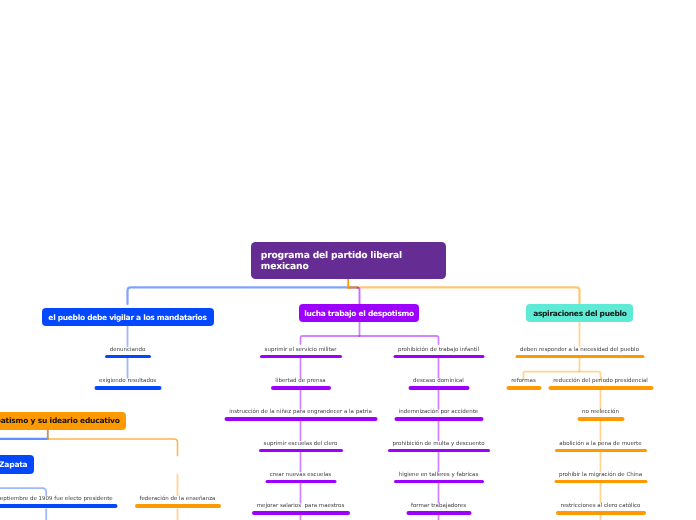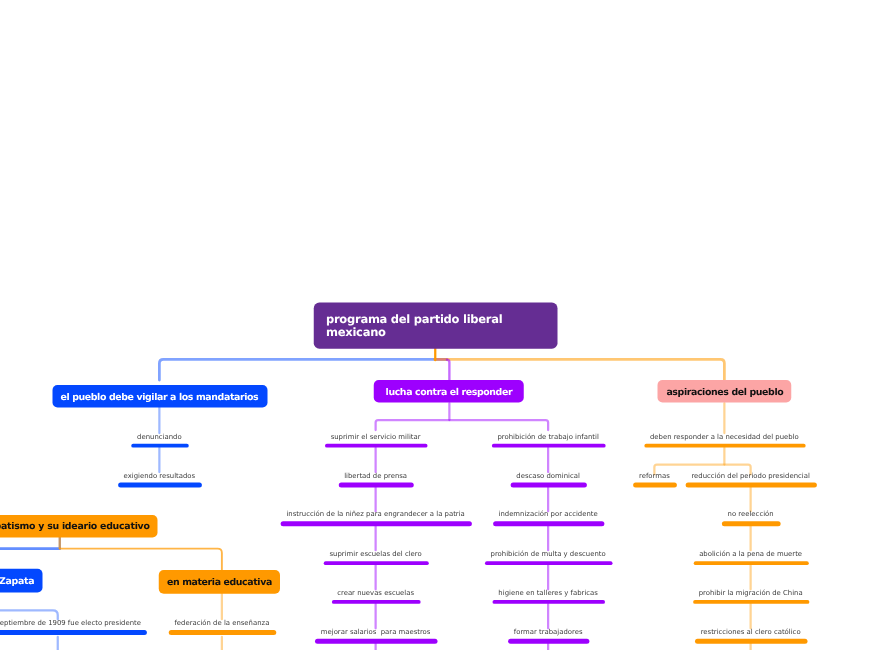--- a/index.html
+++ b/index.html
@@ -63,21 +63,21 @@
 <div class="node root" style="left: 251.2px; top: 242.2px; width: 194.5px; height: 37px; background: rgb(101, 45, 147); color: rgb(255, 255, 255); font-size: 9.2px;">programa del partido liberal mexicano</div>
     <div class="node" style="left: 41.5px; top: 308px; width: 172px; height: 18.4px; background: rgb(3, 72, 255); color: rgb(255, 255, 255); font-size: 7.5px;">el pueblo debe vigilar a los mandatarios</div>
     <div class="leaf" style="left: 127.5px; top: 345.8px; transform: translateX(-50%);">
       <div class="txt">denunciando</div>
       <div class="bar" style="background: rgb(3, 72, 255); width: 46px;"></div>
     </div>
     <div class="leaf" style="left: 127.5px; top: 377.05px; transform: translateX(-50%);">
       <div class="txt">exigiendo resultados</div>
       <div class="bar" style="background: rgb(3, 72, 255); width: 67px;"></div>
     </div>
-    <div class="node" style="left: 299.3px; top: 304px; width: 119.6px; height: 18.4px; background: rgb(157, 0, 254); color: rgb(255, 255, 255); font-size: 7.5px;">lucha contra el responder</div>
+    <div class="node" style="left: 299.3px; top: 304px; width: 119.6px; height: 18.4px; background: rgb(157, 0, 254); color: rgb(255, 255, 255); font-size: 7.5px;">lucha trabajo el despotismo</div>
     <div class="leaf" style="left: 300.5px; top: 345.8px; transform: translateX(-50%);">
       <div class="txt">suprimir el servicio militar</div>
       <div class="bar" style="background: rgb(157, 0, 254); width: 82px;"></div>
     </div>
     <div class="leaf" style="left: 300.5px; top: 377.05px; transform: translateX(-50%);">
       <div class="txt">libertad de prensa</div>
       <div class="bar" style="background: rgb(157, 0, 254); width: 60px;"></div>
     </div>
     <div class="leaf" style="left: 300.5px; top: 408.3px; transform: translateX(-50%);">
       <div class="txt">instrucción de la niñez para engrandecer a la patria</div>
@@ -112,21 +112,21 @@
       <div class="bar" style="background: rgb(157, 0, 254); width: 102px;"></div>
     </div>
     <div class="leaf" style="left: 438.5px; top: 470.8px; transform: translateX(-50%);">
       <div class="txt">higiene en talleres y fabricas</div>
       <div class="bar" style="background: rgb(157, 0, 254); width: 90px;"></div>
     </div>
     <div class="leaf" style="left: 438.5px; top: 502.05px; transform: translateX(-50%);">
       <div class="txt">formar trabajadores</div>
       <div class="bar" style="background: rgb(157, 0, 254); width: 65px;"></div>
     </div>
-    <div class="node" style="left: 526.4px; top: 304px; width: 107px; height: 18.4px; background: #fca5a5; color: rgb(17, 17, 17); font-size: 7.5px; text-align: center;">aspiraciones del pueblo</div>
+    <div class="node" style="left: 526.4px; top: 304px; width: 107px; height: 18.4px; background: #5eead4; color: rgb(17, 17, 17); font-size: 7.5px; text-align: center;">aspiraciones del pueblo</div>
     <div class="leaf" style="left: 579.5px; top: 345.8px; transform: translateX(-50%);">
       <div class="txt">deben responder a la necesidad del pueblo</div>
       <div class="bar" style="background: rgb(255, 153, 0); width: 129px;"></div>
     </div>
     <div class="leaf" style="left: 523.5px; top: 377.05px; transform: translateX(-50%);">
       <div class="txt">reformas</div>
       <div class="bar" style="background: rgb(255, 153, 0); width: 35px;"></div>
     </div>
     <div class="leaf" style="left: 600.5px; top: 377.05px; transform: translateX(-50%);">
       <div class="txt">reducción del periodo presidencial</div>
@@ -147,18 +147,17 @@
     <div class="leaf" style="left: 600.5px; top: 502.05px; transform: translateX(-50%);">
       <div class="txt">restricciones al clero católico</div>
       <div class="bar" style="background: rgb(255, 153, 0); width: 90px;"></div>
     </div>
     <div class="node" style="left: -19.5px; top: 411.8px; width: 145.3px; height: 18.4px; background: rgb(255, 153, 0); color: rgb(17, 17, 17); font-size: 7.5px; letter-spacing: -0.2px;">zapatismo y su ideario educativo</div>
     <div class="node" style="left: -44.8px; top: 455.2px; width: 79.2px; height: 18.4px; background: rgb(3, 72, 255); color: rgb(255, 255, 255); font-size: 7.5px; letter-spacing: -0.2px;">Emiliano Zapata</div>
     <div class="leaf" style="left: 46.2px; top: 495.1px; transform: translateX(-50%);">
       <div class="txt">12 de septiembre de 1909 fue electo presidente</div>
       <div class="bar" style="background: rgb(3, 72, 255); width: 143px;"></div>
     </div>
-    <div class="node" style="left: 126.8px; top: 455.7px; width: 97.5px; height: 19px; background: rgb(255, 153, 0); color: rgb(17, 17, 17); font-size: 7.5px;">en materia educativa</div>
     <div class="leaf" style="left: 177.5px; top: 495.1px; transform: translateX(-50%);">
       <div class="txt">federación de la enseñanza</div>
       <div class="bar" style="background: rgb(255, 153, 0); width: 86px;"></div>
     </div>
   </div>
 
 </body></html>

